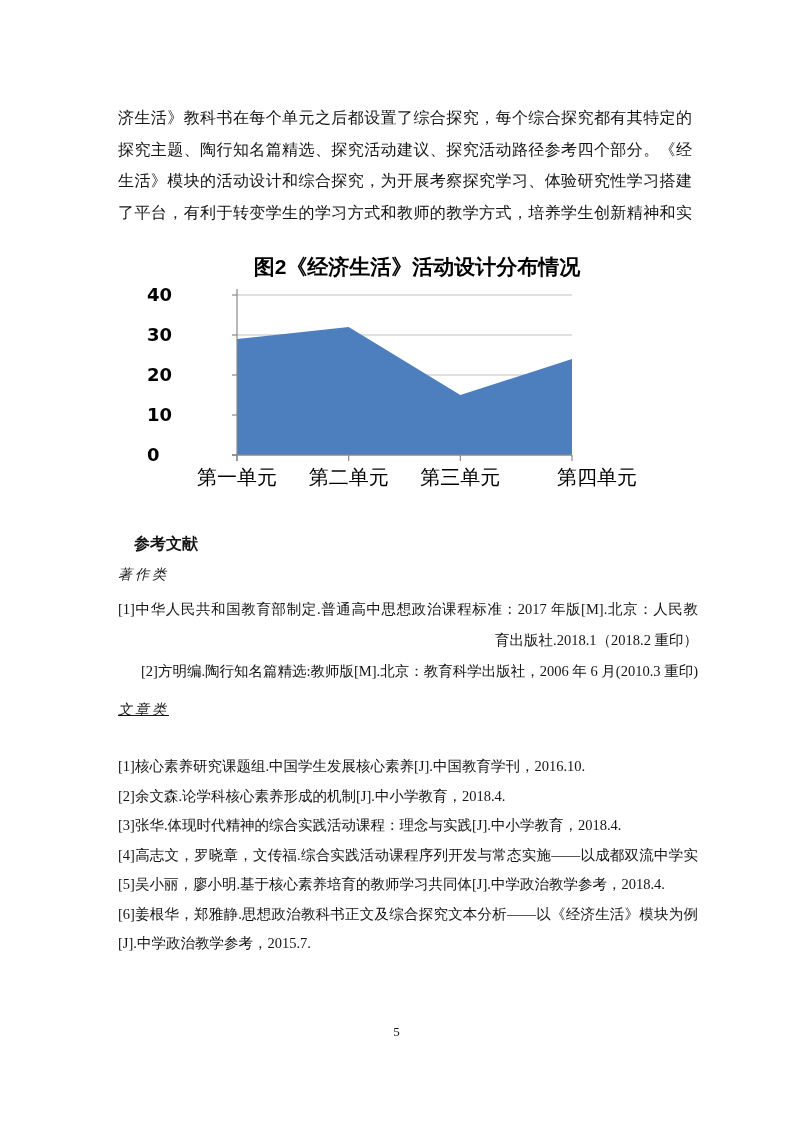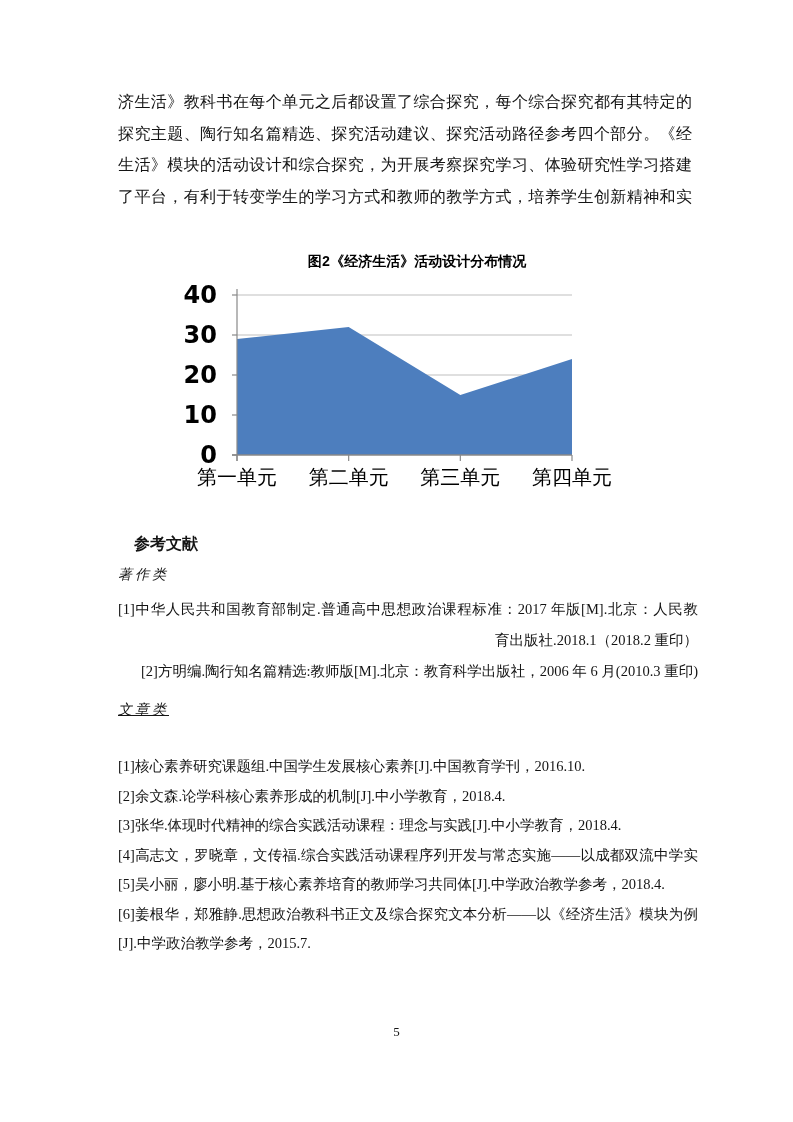--- a/index.html
+++ b/index.html
@@ -2,35 +2,35 @@
 <html><head>
 <meta charset="utf-8">
 <style>
   html,body{margin:0;padding:0;background:#888;}
   .page{
     position:relative; width:793px; height:1122px; margin:0 auto;
     background:#ffffff; overflow:hidden;
     font-family:"Liberation Serif","DejaVu Serif",serif; color:#141414;
   }
   
-  .para{position:absolute; left:118px; top:86px; width:574px; font-size:16px;}
+  .para{position:absolute; left:118px; top:102px; width:574px; font-size:16px;}
   .para .ln{height:31.7px; line-height:31.7px; overflow:hidden; text-align:justify; text-align-last:justify;}
   .para .ln.last{text-align-last:left; white-space:nowrap;}
   
   .chart-title{
     position:absolute; left:197px; top:253px; width:440px; text-align:center;
-    font-family:Liberation Mono, monospace; font-weight:bold;
-    font-size:14px; color:#000;
+    font-family:Liberation Sans, sans-serif; font-weight:bold;
+    font-size:21px; color:#000;
   }
   .chart{position:absolute; left:225px; top:287px; width:364px; height:210px;}
   .chart svg{position:absolute; left:0; top:0; overflow:visible;}
   .chart .ytick{
     position:absolute; left:-78px; width:70px; height:24px; line-height:24px;
-    text-align:right; font-family:"DejaVu Sans","Liberation Sans",sans-serif;
-    font-weight:bold; font-size:24px; color:#000;
+    font-family:"DejaVu Sans","Liberation Sans",sans-serif;
+    font-weight:bold; font-size:18px; color:#000;
   }
   .chart .xtick{
     position:absolute; top:177px; width:130px; height:26px; line-height:26px;
     text-align:center; font-size:20px; color:#000;
   }
   
   .refs-heading{position:absolute; left:118px; top:534px; font-size:16px; font-weight:bold;margin-left:16px;}
   .sec-label{position:absolute; left:118px; font-size:14px; font-style:italic; letter-spacing:3px;}
   .sec-label.books-label{top:566px;}
   .sec-label.articles-label{top:701px;text-decoration:underline;}
@@ -79,21 +79,21 @@
         <line x1="347" y1="168" x2="347" y2="174" stroke="#898989" stroke-width="1.2"></line>
       </svg>
   <div class="ytick" style="top: 156px;">0</div>
       <div class="ytick" style="top: 116px;">10</div>
       <div class="ytick" style="top: 76px;">20</div>
       <div class="ytick" style="top: 36px;">30</div>
       <div class="ytick" style="top: -4px;">40</div>
       <div class="xtick" style="left: -53px;">第一单元</div>
       <div class="xtick" style="left: 58.6667px;">第二单元</div>
       <div class="xtick" style="left: 170.333px;">第三单元</div>
-      <div class="xtick" style="left: 282px;">第四单元</div>
+      <div class="xtick" style="left: 282px; text-align: right;">第四单元</div>
     </div>
 
   <div class="refs-heading">参考文献</div>
 
   <div class="sec-label books-label">著作类</div>
   <div class="refblock books">
     <div class="ln j">[1]中华人民共和国教育部制定.普通高中思想政治课程标准：2017 年版[M].北京：人民教</div>
     <div class="ln l">育出版社.2018.1（2018.2 重印）</div>
     <div class="ln l">[2]方明编.陶行知名篇精选:教师版[M].北京：教育科学出版社，2006 年 6 月(2010.3 重印)</div>
   </div>

